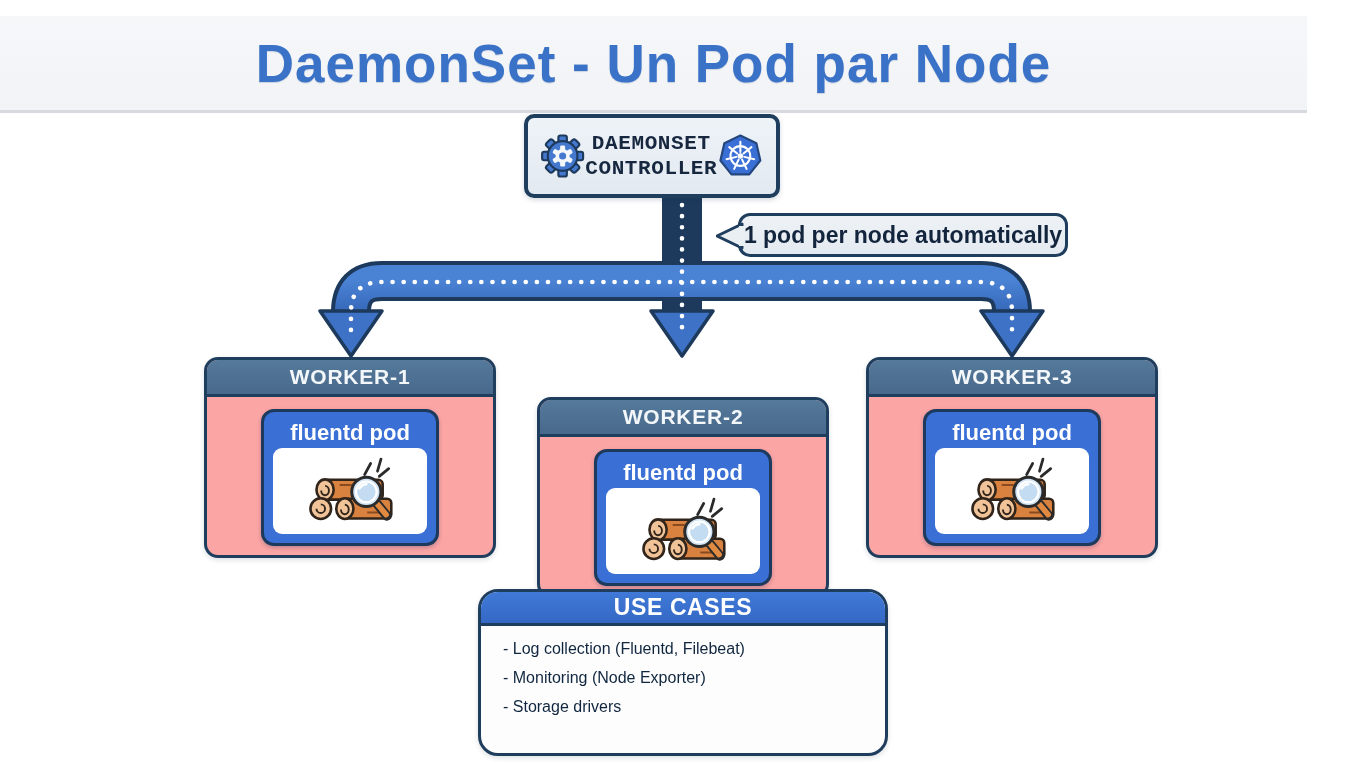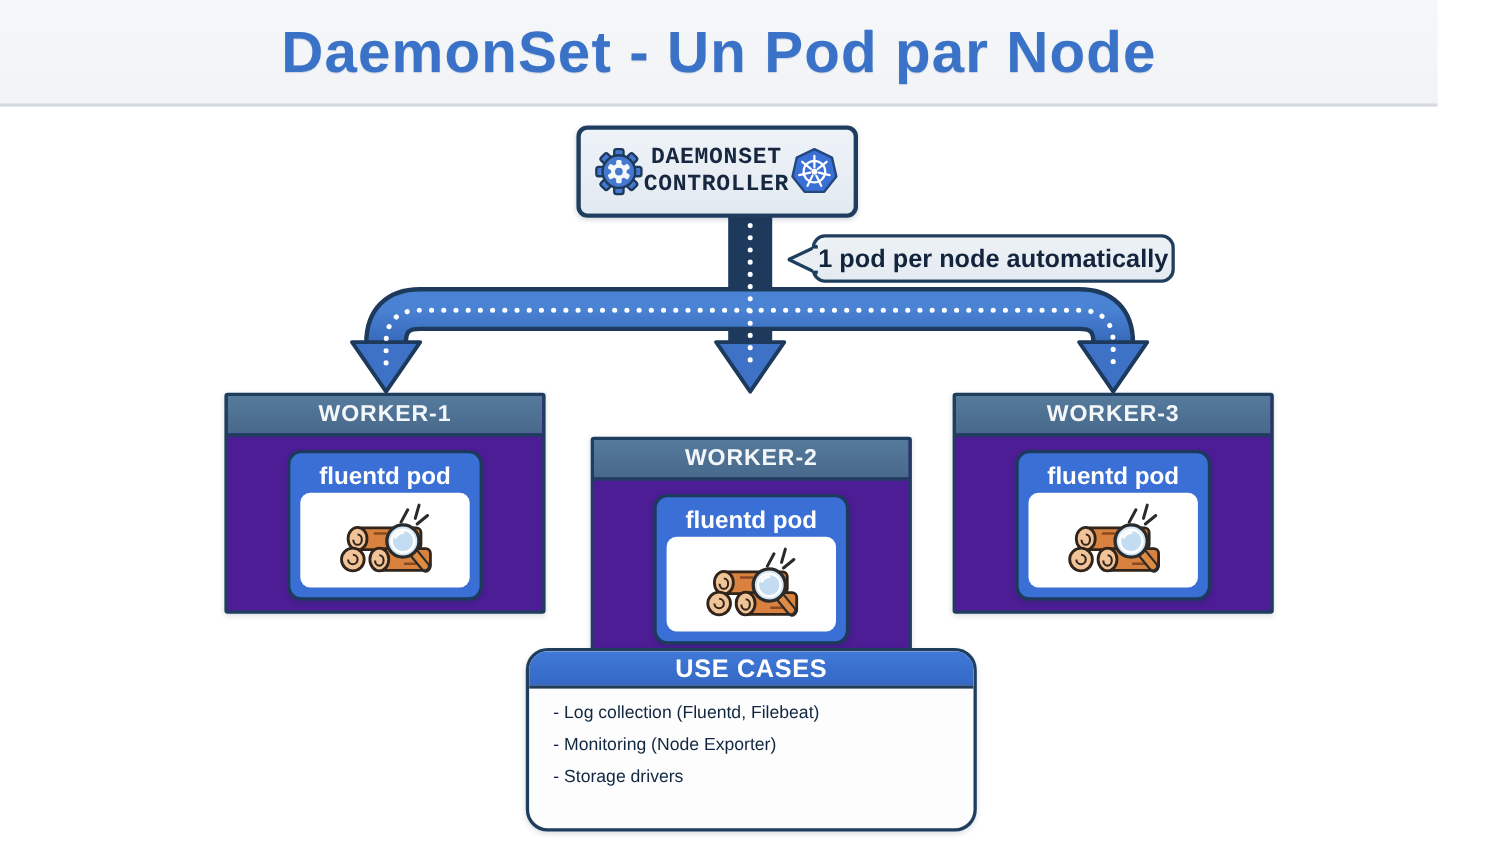--- a/index.html
+++ b/index.html
@@ -7,21 +7,21 @@
   body { font-family: "Liberation Sans", sans-serif; background: #ffffff; overflow: hidden; }
 
   #canvas {
     position: relative;
     width: 1365px; height: 768px;
     background: #ffffff;
   }
 
   
   .title-band {
-    position: absolute; left: 0; top: 0; width: 1307px; height: 97px;
+    position: absolute; left: 0; top: 16px; width: 1307px; height: 97px;
     background: linear-gradient(180deg, #f6f7f9 0%, #f1f3f6 100%);
     border-bottom: 3px solid #d6dae0;
     display: flex; align-items: center; justify-content: center;
   }
   .page-title {
     font-size: 53px; font-weight: 700; color: #3a72c8;
     letter-spacing: 1px;
     text-shadow: 0 1px 1px rgba(30,60,110,0.18);
   }
 
@@ -59,22 +59,22 @@
 
   
   .arrows-svg {
     position: absolute; left: 0; top: 0; width: 1365px; height: 768px;
     z-index: 2; pointer-events: none;
   }
 
   
   .worker-box {
     position: absolute; top: 357px; width: 292px; height: 201px;
-    background: #4c1d95;
-    border: 3.5px solid #1f3e5e; border-radius: 3px;
+    background: #fca5a5;
+    border: 3.5px solid #1f3e5e; border-radius: 14px;
     overflow: hidden; z-index: 5;
     box-shadow: 0 2px 5px rgba(20,40,70,0.15);
   }
   .worker-1 { left: 204px; }
   .worker-2 { left: 537px; margin-top: 40px; }
   .worker-3 { left: 866px; }
   .worker-header {
     height: 37px; background: linear-gradient(180deg, #557a9c 0%, #48698b 100%);
     border-bottom: 3px solid #1f3e5e;
     display: flex; align-items: center; justify-content: center;

